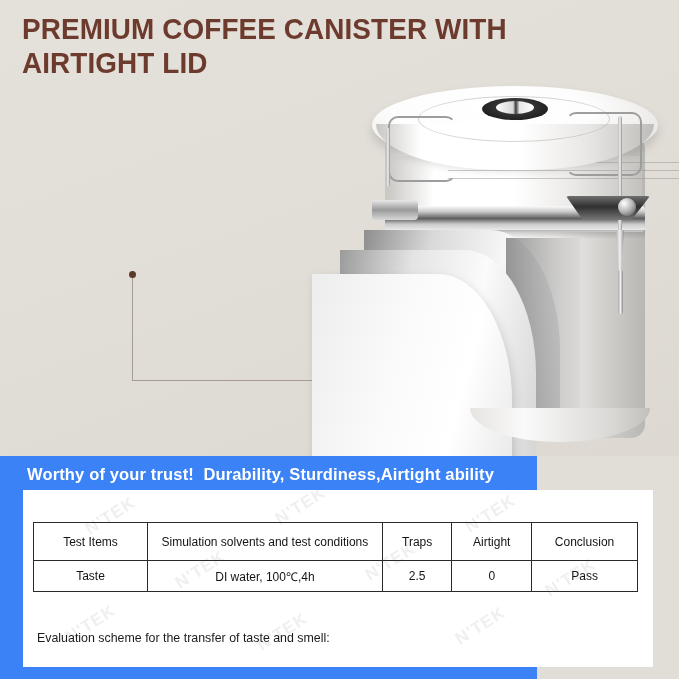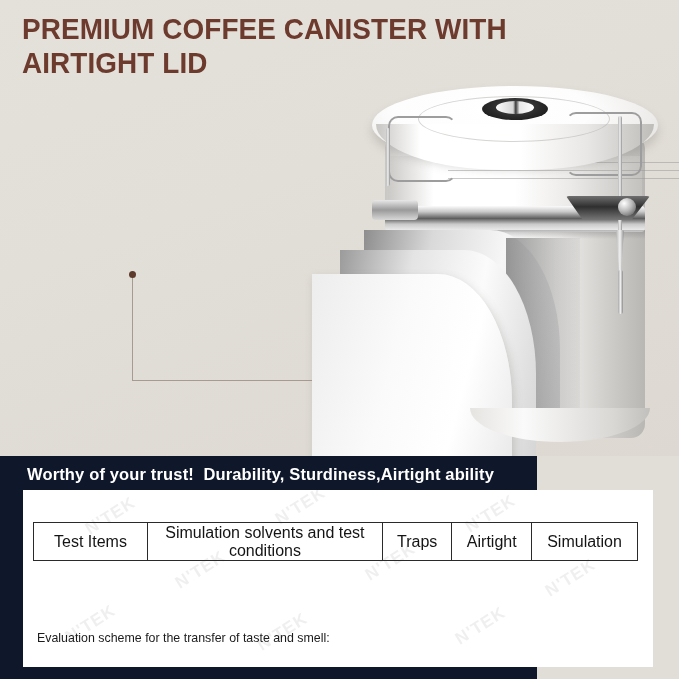--- a/index.html
+++ b/index.html
@@ -137,21 +137,21 @@
   }
   .can-bottom{
     position:absolute;left:140px;top:330px;width:180px;height:34px;
     border-radius:0 0 50% 50%/0 0 100% 100%;
     background:linear-gradient(90deg,#e6e4e1,#fafafa 30%,#d9d7d4 80%,#c2c0bd 100%);
   }
 
   
   .lower{
     position:absolute;left:0;top:456px;width:537px;height:223px;
-    background:#0f172a;
+    background:#3b82f6;
     text-decoration:underline;
   }
   .lower-title{
     position:absolute;left:27px;top:9px;
     font-size:16.5px;font-weight:bold;color:#ffffff;
     letter-spacing:.15px;white-space:pre;
   }
 
   .doc{
     position:absolute;left:23px;top:34px;width:630px;height:177px;
@@ -162,21 +162,21 @@
     font-size:17px;font-weight:bold;letter-spacing:1px;
     transform:rotate(-32deg);pointer-events:none;user-select:none;
   }
   .doc-method{
     position:absolute;left:10px;top:9px;
     font-size:12.4px;color:#1b1b1b;white-space:nowrap;
   }
   table.report{
     position:absolute;left:10px;top:32px;width:605px;
     border-collapse:collapse;
-    font-size:16px;color:#141414;background:transparent;
+    font-size:12px;color:#141414;background:transparent;
   }
   table.report td,table.report th{
     border:1.1px solid #2a2a2a;
     text-align:center;font-weight:normal;
     padding:0;height:30px;background:transparent;
   }
   table.report th{height:37px;}
   .col-a{width:112px;}
   .col-b{width:232px;}
   .col-c{width:68px;}
@@ -253,24 +253,31 @@
       <div class="wm" style="left:430px;top:126px;">N'TEK</div>
 
 
       <table class="report">
         <thead>
           <tr>
             <th class="col-a">Test Items</th>
             <th class="col-b">Simulation solvents and test conditions</th>
             <th class="col-c">Traps</th>
             <th class="col-d">Airtight</th>
-            <th class="col-e">Simulation</th>
+            <th class="col-e">Conclusion</th>
           </tr>
         </thead>
         <tbody>
+          <tr>
+            <td>Taste</td>
+            <td>DI water, 100℃,4h</td>
+            <td>2.5</td>
+            <td>0</td>
+            <td>Pass</td>
+          </tr>
         </tbody>
       </table>
 
       <div class="doc-eval">Evaluation scheme for the transfer of taste and smell:</div>
     </div>
   </div>
 
 </div>
 
 </body></html>

